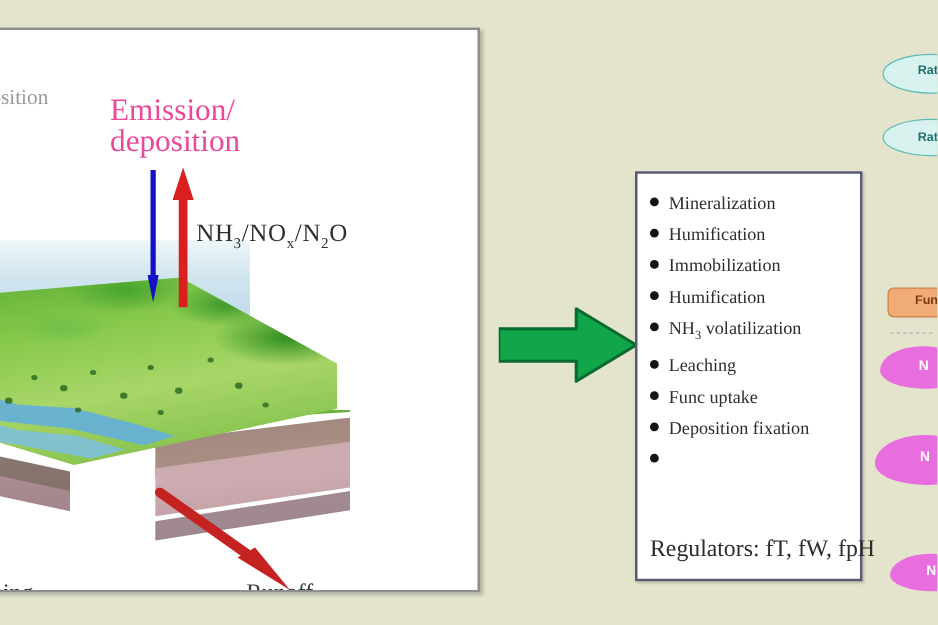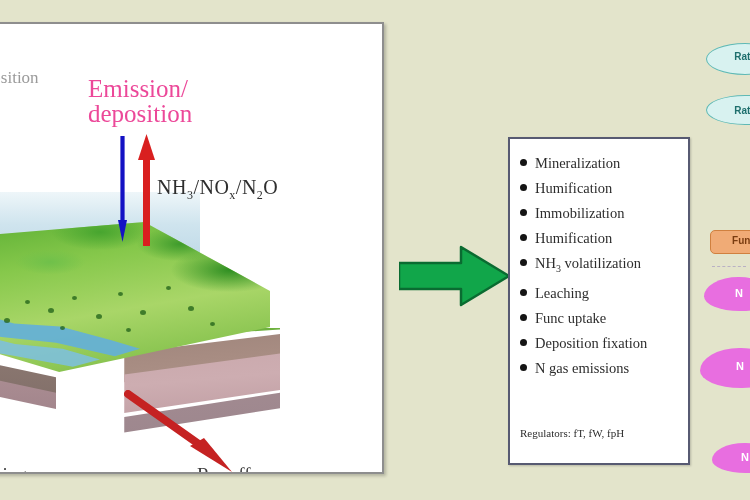--- a/index.html
+++ b/index.html
@@ -248,22 +248,22 @@
     height: 7px;
     border-radius: 50%;
     background: #141414;
     margin-right: 8px;
     vertical-align: 2px;
   }
   #process-list li sub { font-size: 10px; }
   #regulators {
     position: absolute;
     left: 10px;
-    bottom: 24px;
-    font-size: 11px;
+    bottom: 12px;
+    font-size: 19px;
     color: #2d2d2d;
     white-space: nowrap;
   }
 
   
   .ellipse-node {
     position: absolute;
     background: #d8f2f0;
     border: 1.5px solid #5fb9b5;
     border-radius: 50%;
@@ -404,21 +404,21 @@
   <div id="process-box">
     <ul id="process-list">
       <li><span class="bullet"></span><span>Mineralization</span></li>
       <li><span class="bullet"></span><span>Humification</span></li>
       <li><span class="bullet"></span><span>Immobilization</span></li>
       <li><span class="bullet"></span><span>Humification</span></li>
       <li><span class="bullet"></span><span>NH</span><sub>3</sub><span> volatilization</span></li>
       <li><span class="bullet"></span><span>Leaching</span></li>
       <li><span class="bullet"></span><span>Func uptake</span></li>
       <li><span class="bullet"></span><span>Deposition fixation</span></li>
-      <li><span class="bullet"></span><span>N gas emissions</span></li>
+      <li><span class="bullet"></span></li>
     </ul>
     <div id="regulators">Regulators: fT, fW, fpH</div>
   </div>
 
   <div class="ellipse-node" id="ellipse-1">Rate</div>
   <div class="ellipse-node" id="ellipse-2">Rate</div>
 
   <div id="orange-box">Func</div>
   <div class="dash-connector" id="dash-1"></div>
 

